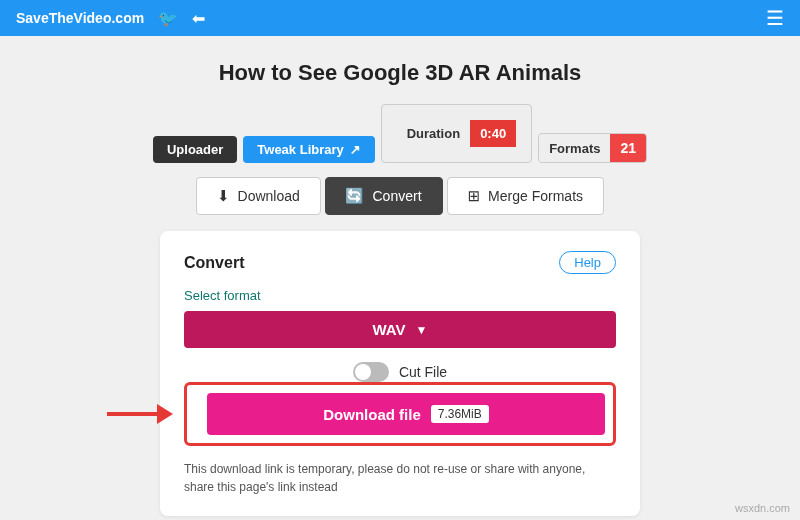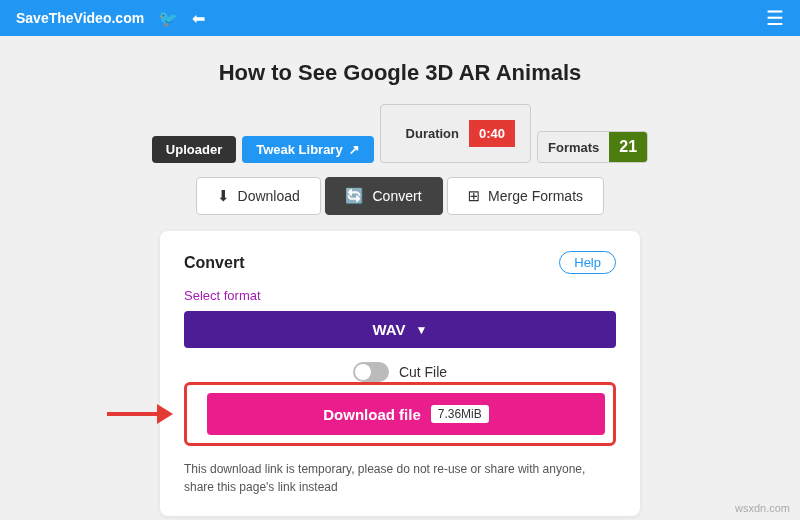--- a/index.html
+++ b/index.html
@@ -121,23 +121,23 @@
     }
     .tab-formats-label {
       padding: 6px 10px;
       background: #eee;
       color: #333;
       font-size: 13px;
       font-weight: bold;
     }
     .tab-formats-value {
       padding: 6px 10px;
-      background: #4d7c0f;
-      color: white;
-      font-size: 16px;
+      background: #ef4444;
+      color: white;
+      font-size: 14px;
       font-weight: bold;
     }
 
     
     .actions-row {
       display: flex;
       gap: 4px;
       margin-bottom: 16px;
       align-items: center;
     }
@@ -189,27 +189,27 @@
       color: #2196F3;
       background: white;
       border-radius: 20px;
       padding: 3px 14px;
       font-size: 13px;
       cursor: pointer;
     }
 
     .select-format-label {
       font-size: 13px;
-      color: #a21caf;
+      color: #0f766e;
       margin-bottom: 8px;
       font-weight: 500;
     }
 
     .format-dropdown {
-      background: #4c1d95;
+      background: #be185d;
       color: white;
       border: none;
       border-radius: 4px;
       width: 100%;
       padding: 10px 16px;
       font-size: 15px;
       font-weight: bold;
       cursor: pointer;
       display: flex;
       align-items: center;

